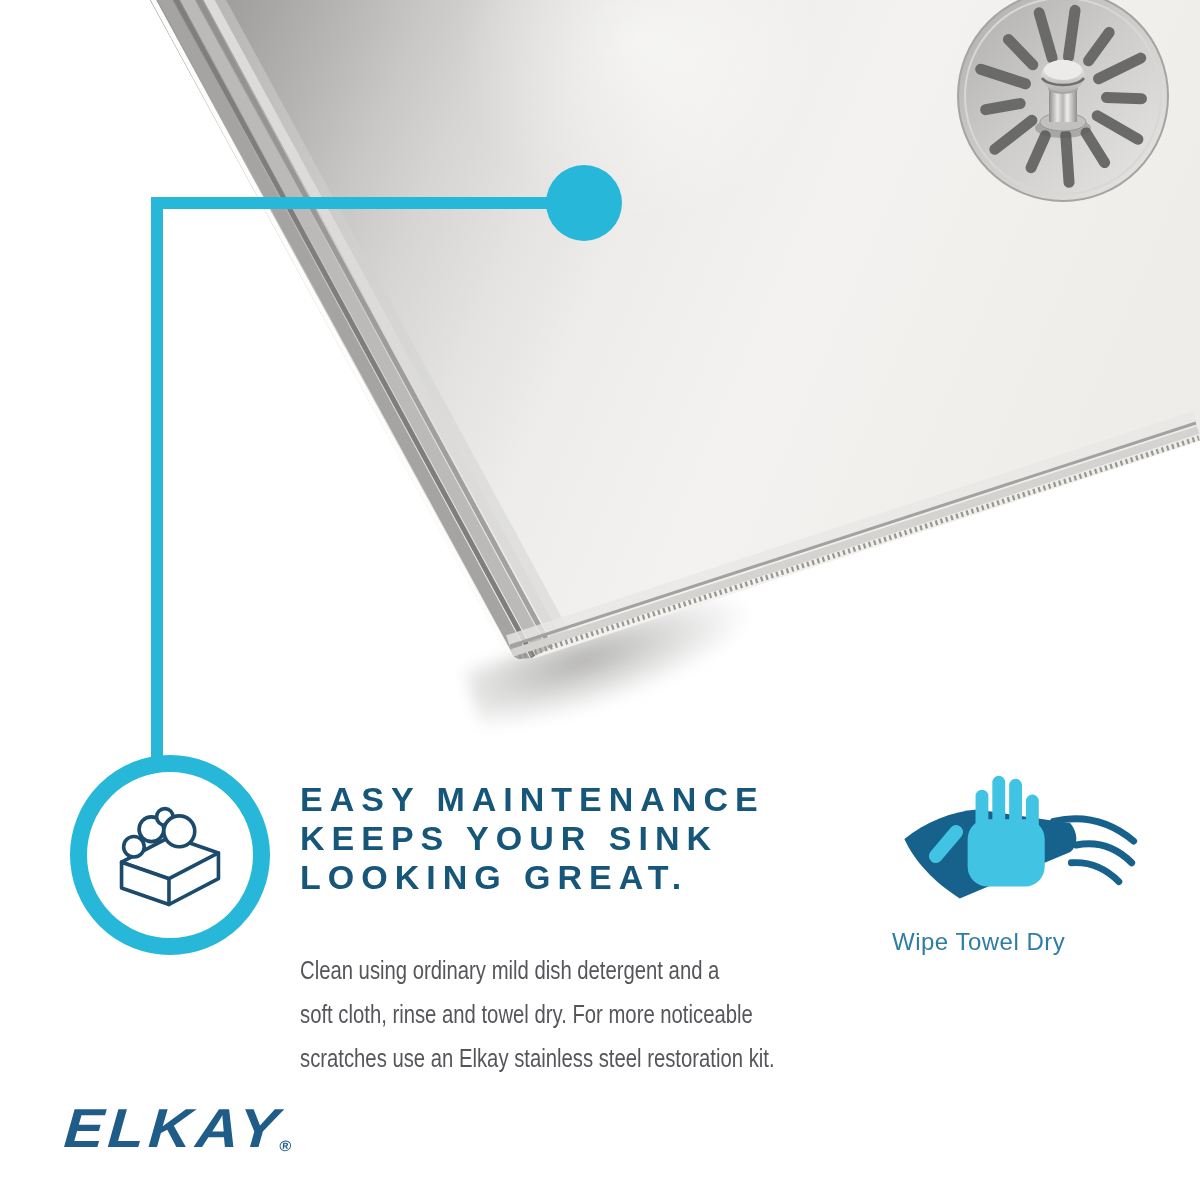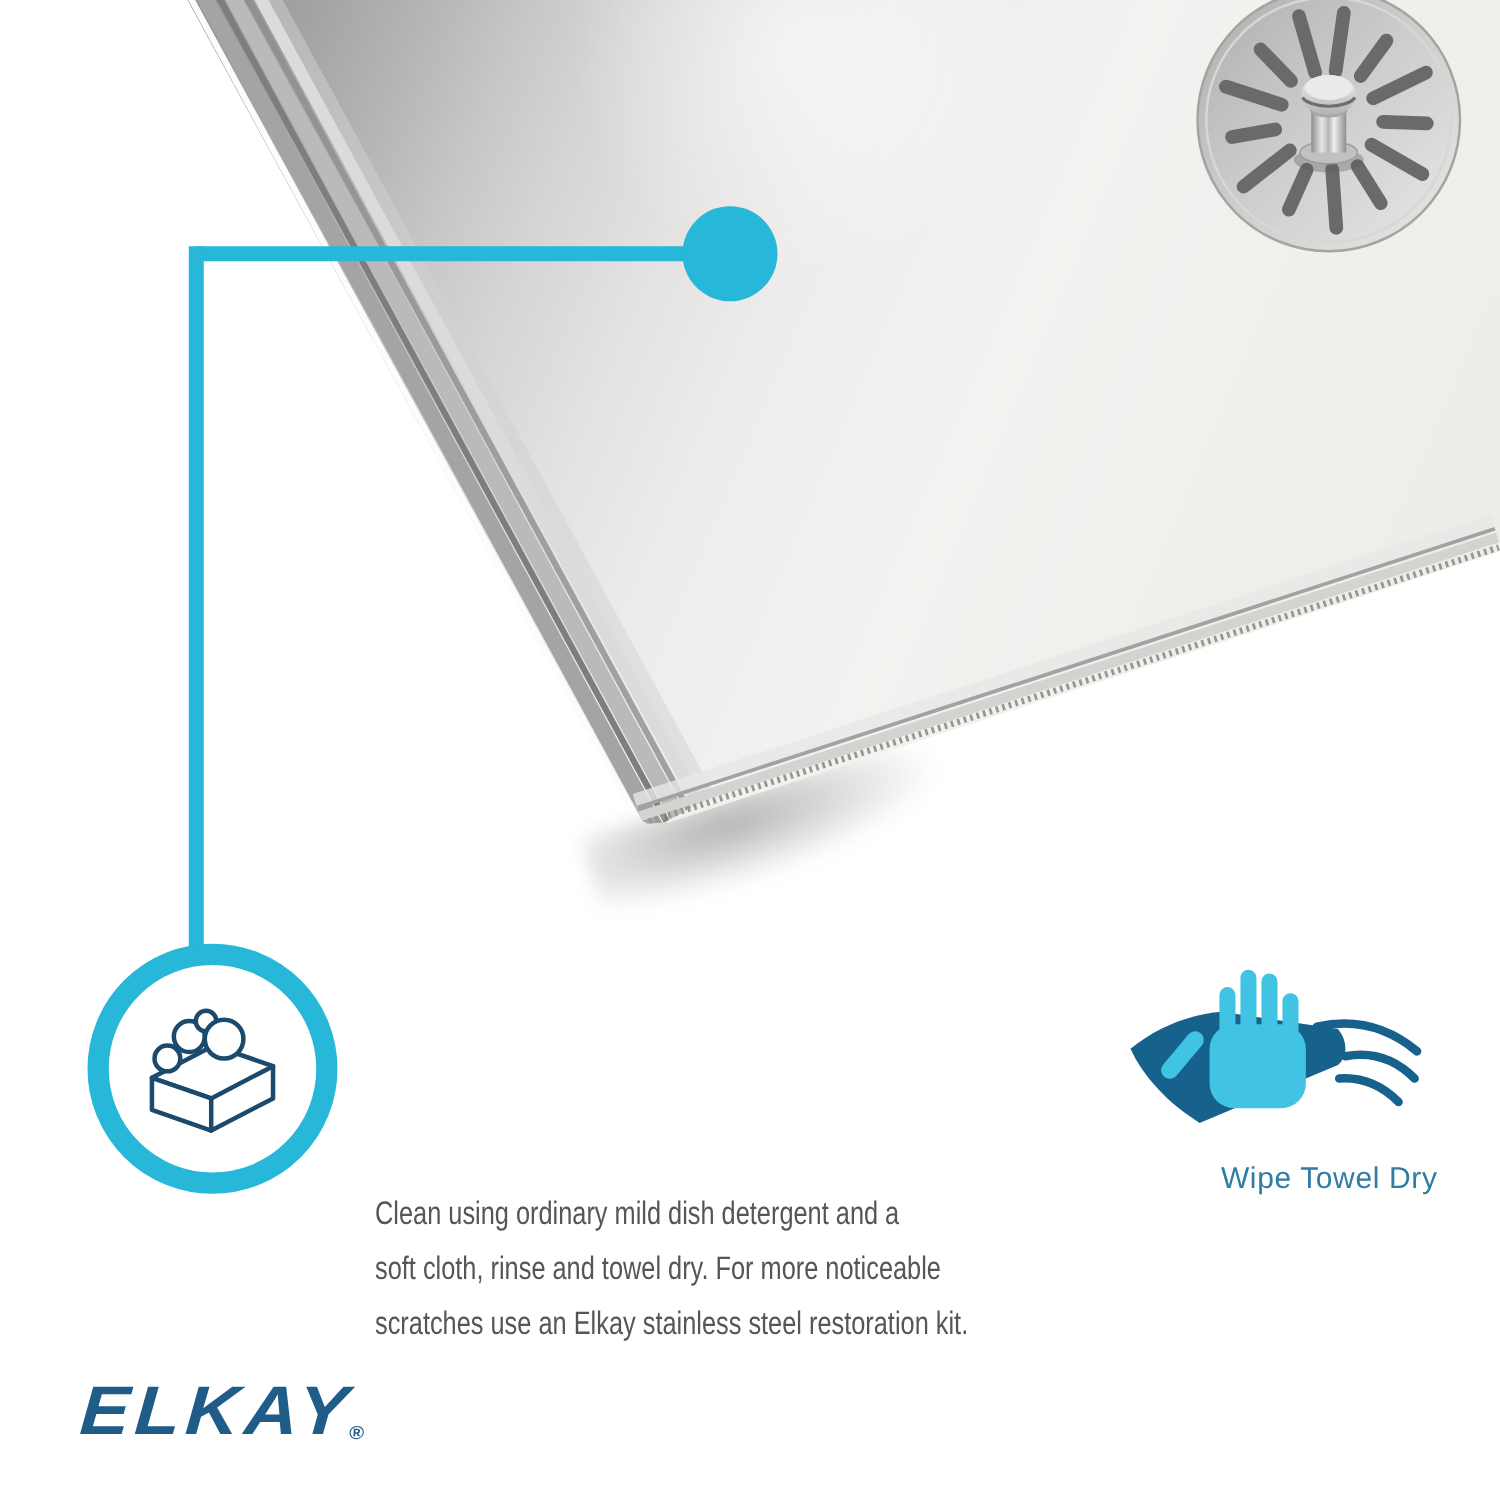--- a/index.html
+++ b/index.html
@@ -36,21 +36,21 @@
     position:absolute;left:300px;top:780px;color:var(--headline_blue,#165679);
     font-size:34px;font-weight:700;letter-spacing:7px;line-height:39px;white-space:nowrap;
   }
   .body-text{
     position:absolute;left:300px;top:948px;color:var(--body_gray,#55565a);
     font-size:26px;font-weight:400;line-height:44px;white-space:nowrap;
     transform:scaleX(.78);transform-origin:left top;
   }
   .towel-figure{position:absolute;left:892px;top:762px;width:258px;}
   .towel-label{
-    margin-top:-6px;text-align:right;color:var(--label_teal,#2e7da5);
+    margin-top:-6px;text-align:left;color:var(--label_teal,#2e7da5);
     font-size:24px;font-weight:400;letter-spacing:.5px;
   }
   .logo{
     position:absolute;left:62px;top:1096px;color:var(--logo_blue,#1f5c88);
     font-size:55px;font-weight:700;font-style:italic;letter-spacing:4px;white-space:nowrap;
     transform:skewX(-4deg) scaleX(1.08);transform-origin:left bottom;
   }
   .logo .reg{font-size:15px;font-style:normal;letter-spacing:0;vertical-align:baseline;position:relative;top:4px;left:-2px;}
 </style>
 </head>
@@ -136,20 +136,25 @@
       <polygon points="18,72 66,47 112,63 64,88"></polygon>
       <polygon points="18,72 18,97 64,113 64,88"></polygon>
       <polyline points="112,63 112,88 64,113" fill="none"></polyline>
       <circle cx="30" cy="57" r="10"></circle>
       <circle cx="47" cy="40" r="12"></circle>
       <circle cx="60" cy="28" r="8"></circle>
       <circle cx="74" cy="42" r="15"></circle>
     </svg>
   </div>
 
+  <div class="headline">
+    <div>EASY MAINTENANCE</div>
+    <div>KEEPS YOUR SINK</div>
+    <div>LOOKING GREAT.</div>
+  </div>
 
   <div class="body-text">
     <div>Clean using ordinary mild dish detergent and a</div>
     <div>soft cloth, rinse and towel dry. For more noticeable</div>
     <div>scratches use an Elkay stainless steel restoration kit.</div>
   </div>
 
   <div class="towel-figure">
     <svg width="258" height="168" viewBox="0 0 260 170">
       <path d="M12,78 C34,60 60,50 86,48 L180,62 C188,72 188,84 180,91 L68,138 C42,122 22,100 12,78 Z" fill="var(--towel_blue,#17618d)"></path>

